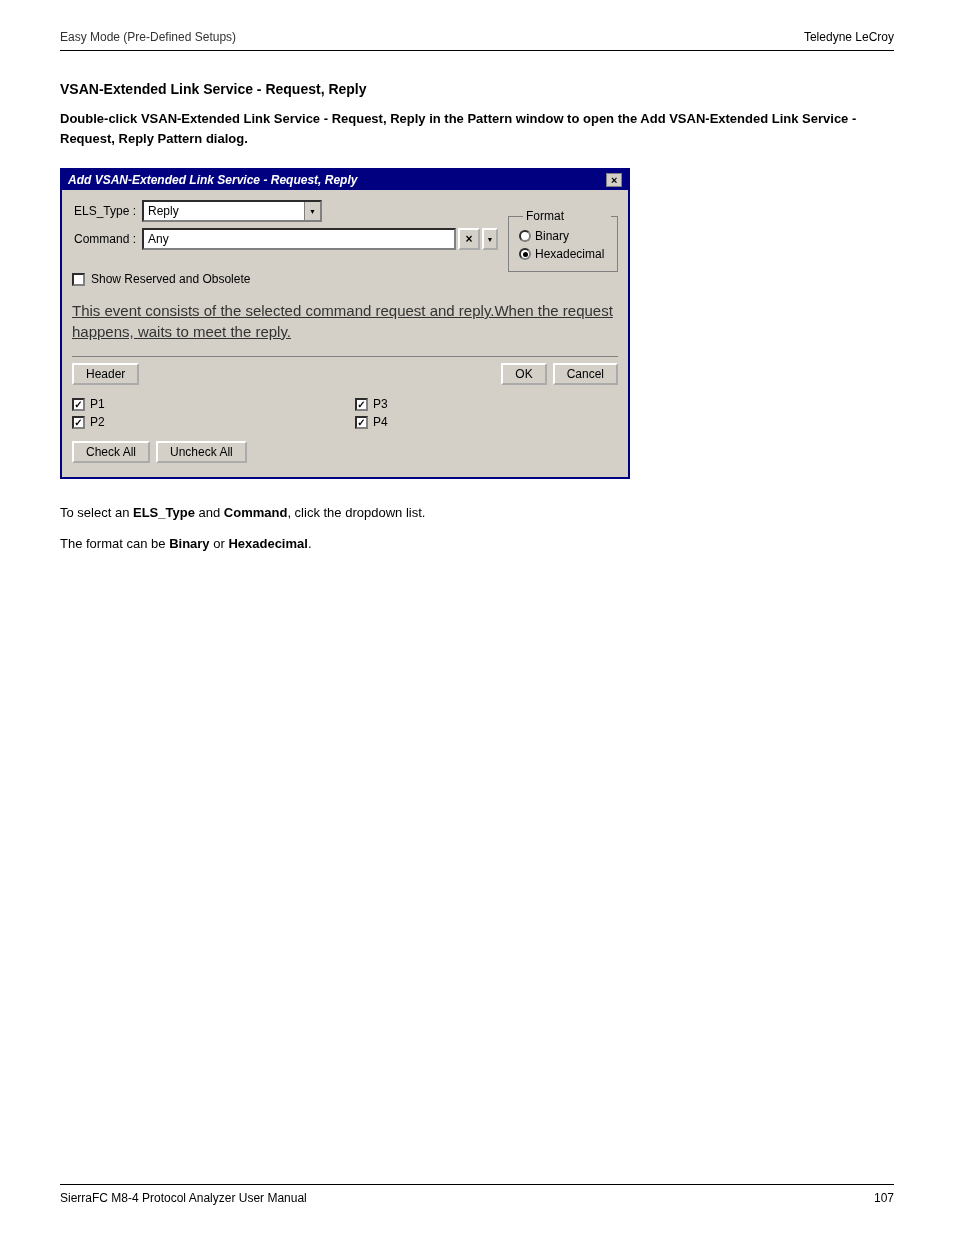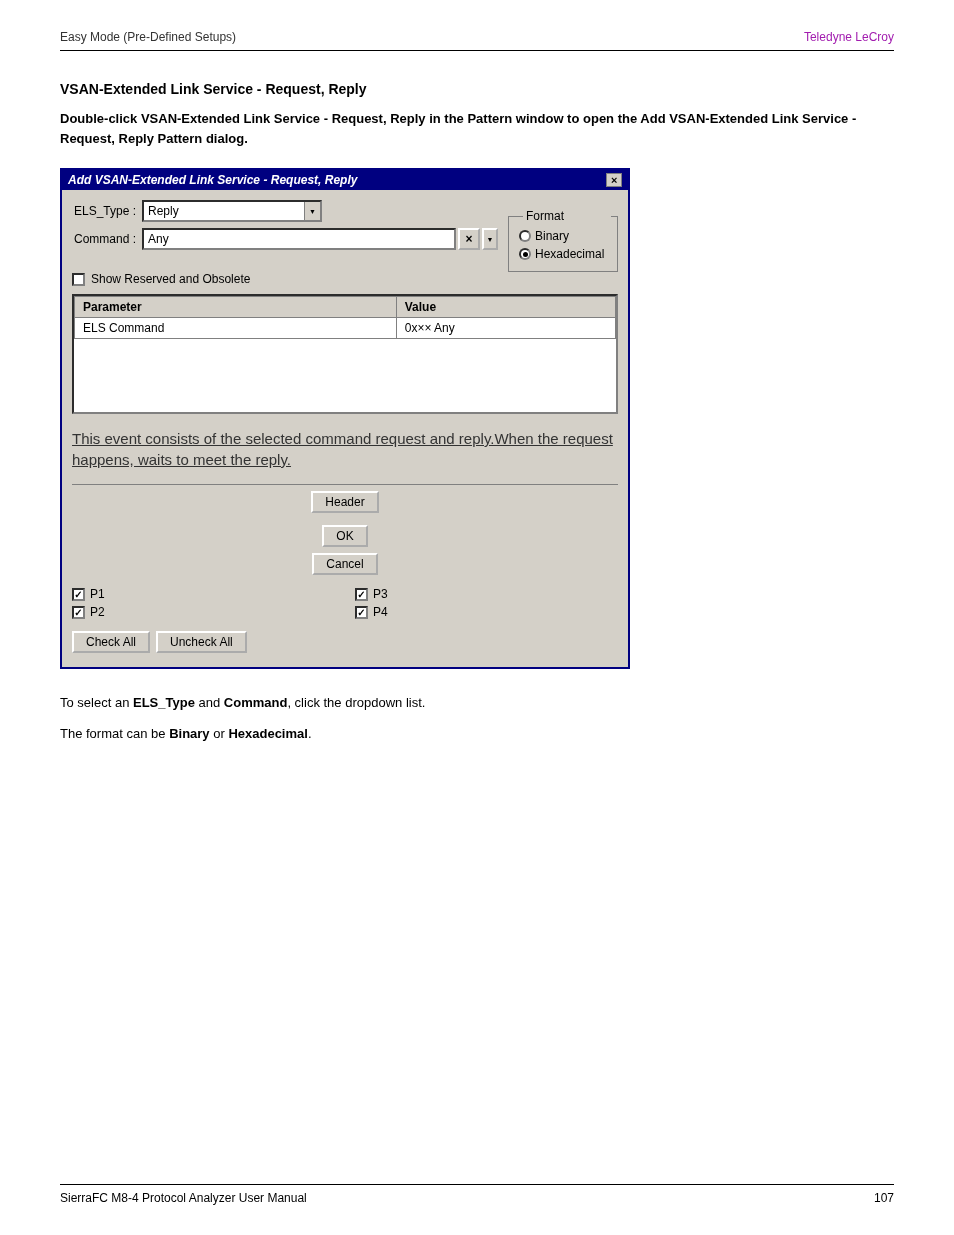--- a/index.html
+++ b/index.html
@@ -24,21 +24,21 @@
     .page-header {
       display: flex;
       justify-content: space-between;
       align-items: center;
       border-bottom: 1px solid #000;
       padding-bottom: 6px;
       margin-bottom: 30px;
     }
 
     .page-header-left { font-size: 12px; color: #333; }
-    .page-header-right { font-size: 12px; color: #a21caf; }
+    .page-header-right { font-size: 12px; color: #000000; }
 
     .section-title {
       font-weight: bold;
       font-size: 14px;
       margin-bottom: 12px;
     }
 
     .intro-text {
       font-size: 13px;
       line-height: 1.5;
@@ -278,21 +278,20 @@
     .dialog-bottom-section {
       border-top: 1px solid #808080;
       margin-top: 6px;
     }
 
     .bottom-row-1 {
       display: flex;
       align-items: center;
       padding: 6px 0;
       gap: 6px;
-      flex-direction: column;
     }
 
     .header-btn {
       padding: 2px 12px;
       background: #d4d0c8;
       border: 2px outset #fff;
       font-size: 12px;
       cursor: pointer;
       min-width: 60px;
       text-align: center;
@@ -425,36 +424,20 @@
             </div>
           </div>
         </div>
       </div>
 
       <div class="checkbox-row">
         <div class="win-checkbox"></div>
         <span>Show Reserved and Obsolete</span>
       </div>
 
-      <div class="table-area">
-        <table class="param-table">
-          <thead>
-            <tr>
-              <th>Parameter</th>
-              <th>Value</th>
-            </tr>
-          </thead>
-          <tbody id="param-tbody">
-          <tr>
-                <td>ELS Command</td>
-                <td>0x×× Any</td>
-              </tr>
-            </tbody>
-        </table>
-      </div>
 
       <div class="info-text">This event consists of the selected command request and reply.When the request happens, waits to meet the reply.</div>
 
       <div class="dialog-bottom-section">
         <div class="bottom-row-1">
           <div class="header-btn">Header</div>
           <div class="spacer"></div>
           <div class="ok-btn">OK</div>
           <div class="cancel-btn">Cancel</div>
         </div>

